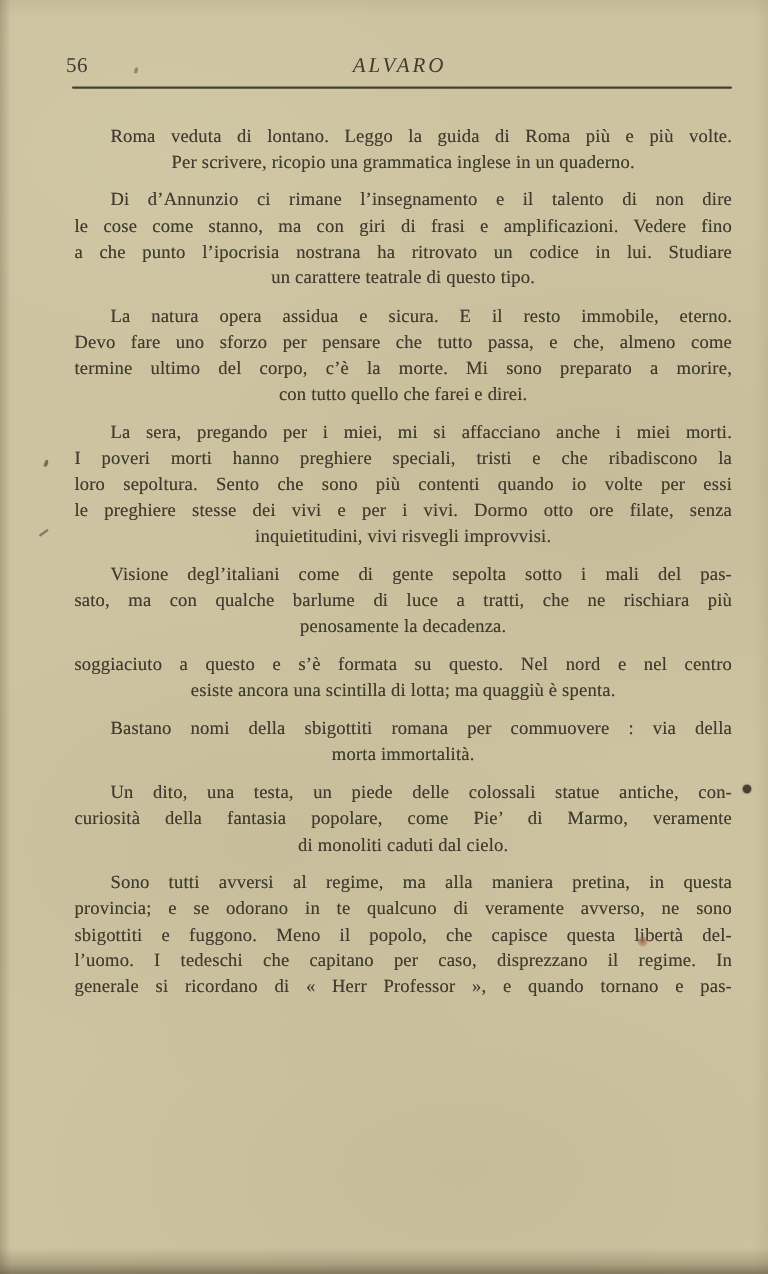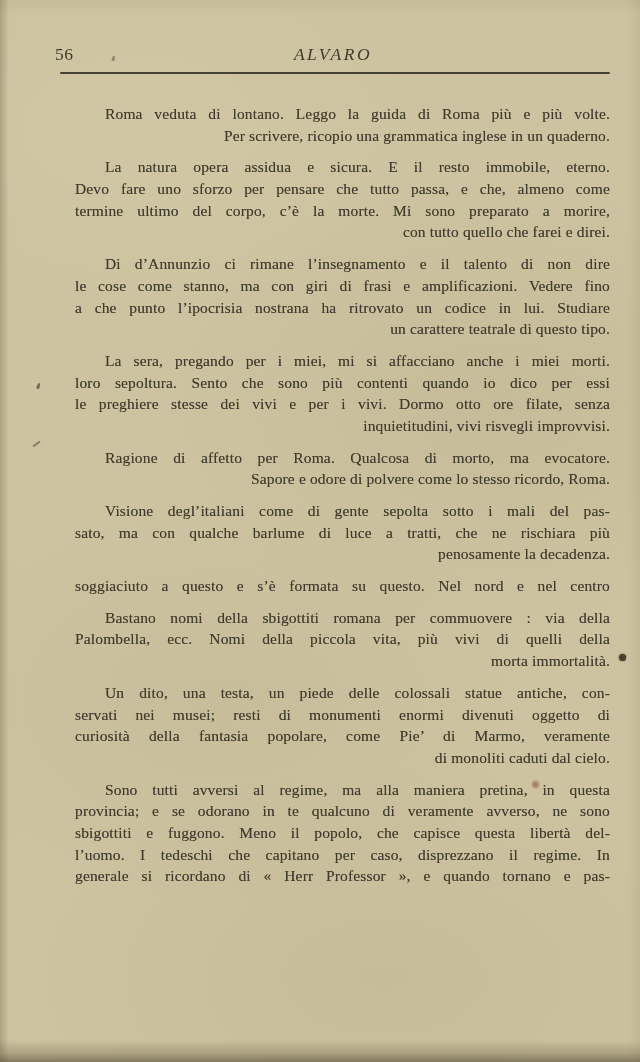--- a/index.html
+++ b/index.html
@@ -67,26 +67,25 @@
     font-size: 15.5px;
     line-height: 21.7px;
     letter-spacing: 0.15px;
     text-shadow: 0 0 0.5px rgba(63,59,47,0.55);
   }
   .paragraph { margin: 0 0 10px 0; }
   .paragraph:last-child { margin-bottom: 0; }
   .line {
     height: 21.7px;
     overflow: hidden;
-    text-align: right;
+    text-align: center;
   }
   .line.j {
     text-align: justify;
     text-align-last: justify;
-    margin-left: 13px;
   }
   .line.first { text-indent: 30px; }
 
   .ink-dot {
     position: absolute;
     left: 619px;
     top: 654px;
     width: 7px;
     height: 7px;
     border-radius: 50%;
@@ -144,57 +143,53 @@
   </div>
 
   <div class="header-rule"></div>
 
   <div class="text-block">
       <div class="paragraph">
         <div class="line first j">Roma veduta di lontano. Leggo la guida di Roma più e più volte.</div>
         <div class="line">Per scrivere, ricopio una grammatica inglese in un quaderno.</div>
       </div>
       <div class="paragraph">
+        <div class="line first j">Di d’Annunzio ci rimane l’insegnamento e il talento di non dire</div>
+        <div class="line j">le cose come stanno, ma con giri di frasi e amplificazioni. Vedere fino</div>
+        <div class="line j">a che punto l’ipocrisia nostrana ha ritrovato un codice in lui. Studiare</div>
+        <div class="line">un carattere teatrale di questo tipo.</div>
+      </div>
+      <div class="paragraph">
         <div class="line first j">La natura opera assidua e sicura. E il resto immobile, eterno.</div>
         <div class="line j">Devo fare uno sforzo per pensare che tutto passa, e che, almeno come</div>
         <div class="line j">termine ultimo del corpo, c’è la morte. Mi sono preparato a morire,</div>
         <div class="line">con tutto quello che farei e direi.</div>
       </div>
       <div class="paragraph">
-        <div class="line first j">Di d’Annunzio ci rimane l’insegnamento e il talento di non dire</div>
-        <div class="line j">le cose come stanno, ma con giri di frasi e amplificazioni. Vedere fino</div>
-        <div class="line j">a che punto l’ipocrisia nostrana ha ritrovato un codice in lui. Studiare</div>
-        <div class="line">un carattere teatrale di questo tipo.</div>
-      </div>
-      <div class="paragraph">
         <div class="line first j">La sera, pregando per i miei, mi si affacciano anche i miei morti.</div>
-        <div class="line j">loro sepoltura. Sento che sono più contenti quando io dico per essi</div>
+        <div class="line j">I poveri morti hanno preghiere speciali, tristi e che ribadiscono la</div>
+        <div class="line j">loro sepoltura. Sento che sono più contenti quando io volte per essi</div>
         <div class="line j">le preghiere stesse dei vivi e per i vivi. Dormo otto ore filate, senza</div>
         <div class="line">inquietitudini, vivi risvegli improvvisi.</div>
-      </div>
-      <div class="paragraph">
-        <div class="line first j">Ragione di affetto per Roma. Qualcosa di morto, ma evocatore.</div>
-        <div class="line">Sapore e odore di polvere come lo stesso ricordo, Roma.</div>
       </div>
       <div class="paragraph">
         <div class="line first j">Visione degl’italiani come di gente sepolta sotto i mali del pas-</div>
         <div class="line j">sato, ma con qualche barlume di luce a tratti, che ne rischiara più</div>
         <div class="line">penosamente la decadenza.</div>
       </div>
       <div class="paragraph">
         <div class="line j">soggiaciuto a questo e s’è formata su questo. Nel nord e nel centro</div>
+        <div class="line">esiste ancora una scintilla di lotta; ma quaggiù è spenta.</div>
       </div>
       <div class="paragraph">
         <div class="line first j">Bastano nomi della sbigottiti romana per commuovere : via della</div>
-        <div class="line j">Palombella, ecc. Nomi della piccola vita, più vivi di quelli della</div>
         <div class="line">morta immortalità.</div>
       </div>
       <div class="paragraph">
         <div class="line first j">Un dito, una testa, un piede delle colossali statue antiche, con-</div>
-        <div class="line j">servati nei musei; resti di monumenti enormi divenuti oggetto di</div>
         <div class="line j">curiosità della fantasia popolare, come Pie’ di Marmo, veramente</div>
         <div class="line">di monoliti caduti dal cielo.</div>
       </div>
       <div class="paragraph">
         <div class="line first j">Sono tutti avversi al regime, ma alla maniera pretina, in questa</div>
         <div class="line j">provincia; e se odorano in te qualcuno di veramente avverso, ne sono</div>
         <div class="line j">sbigottiti e fuggono. Meno il popolo, che capisce questa libertà del-</div>
         <div class="line j">l’uomo. I tedeschi che capitano per caso, disprezzano il regime. In</div>
         <div class="line j">generale si ricordano di « Herr Professor », e quando tornano e pas-</div>
       </div>

